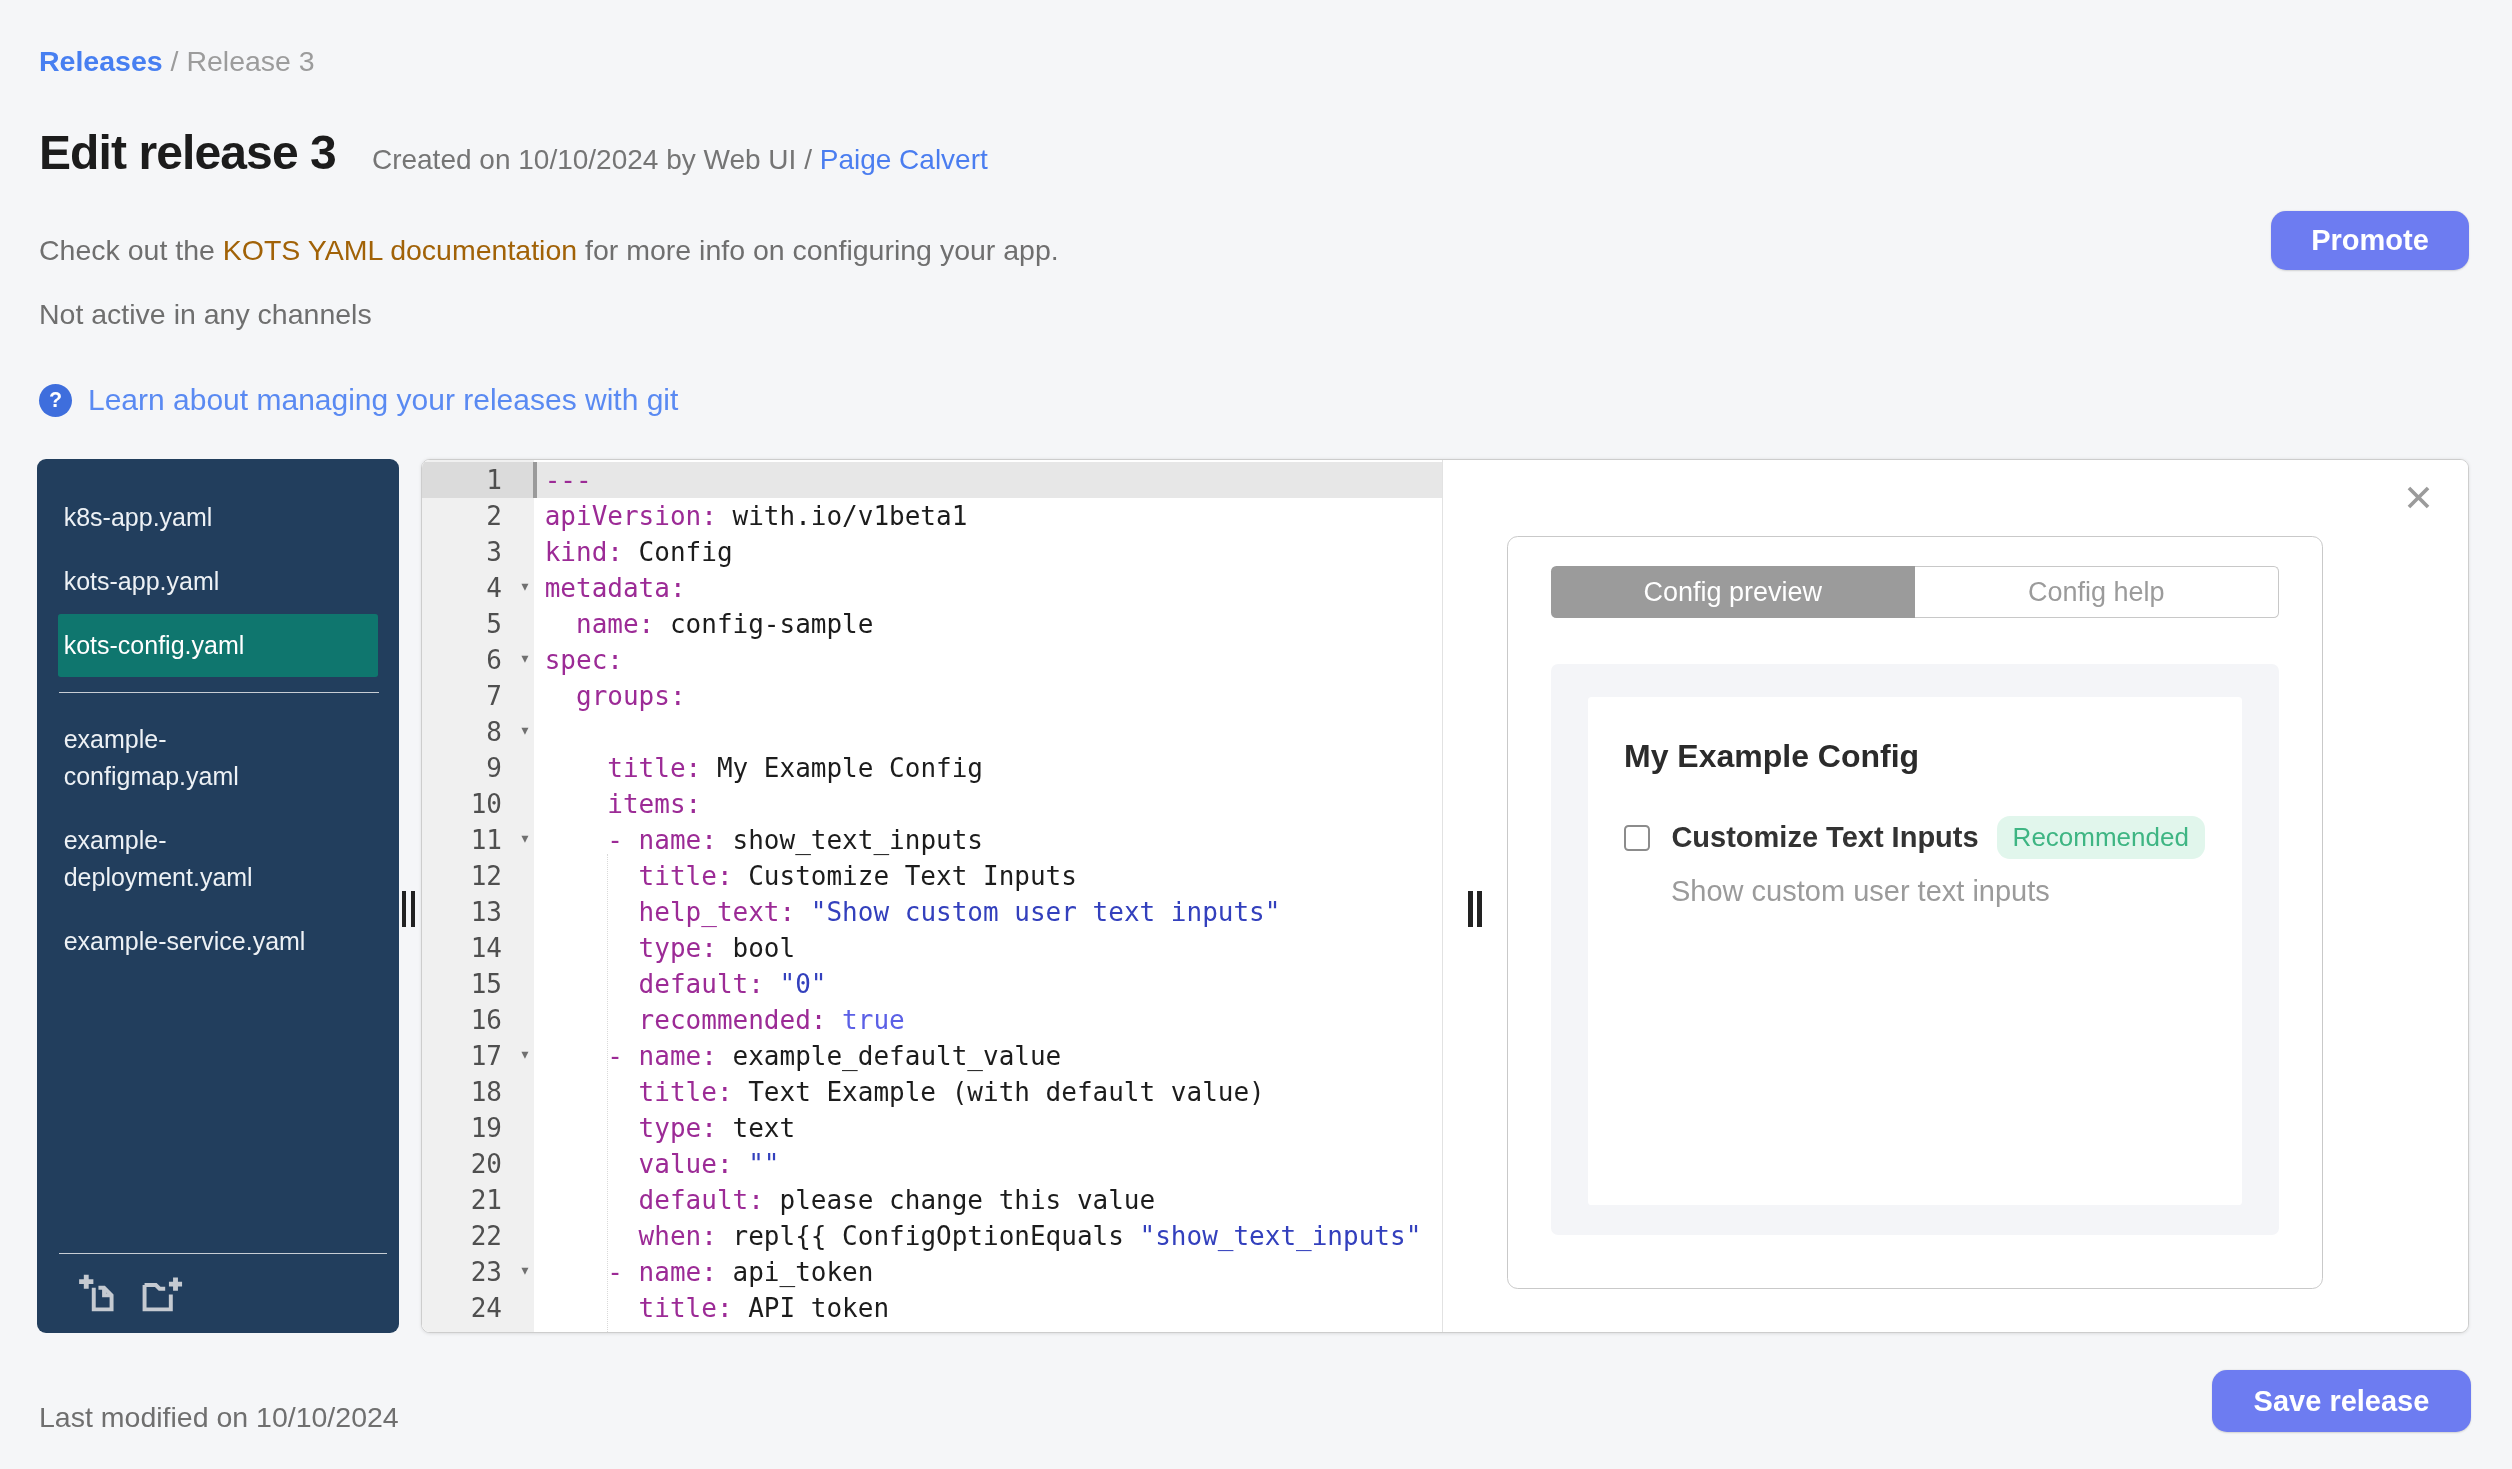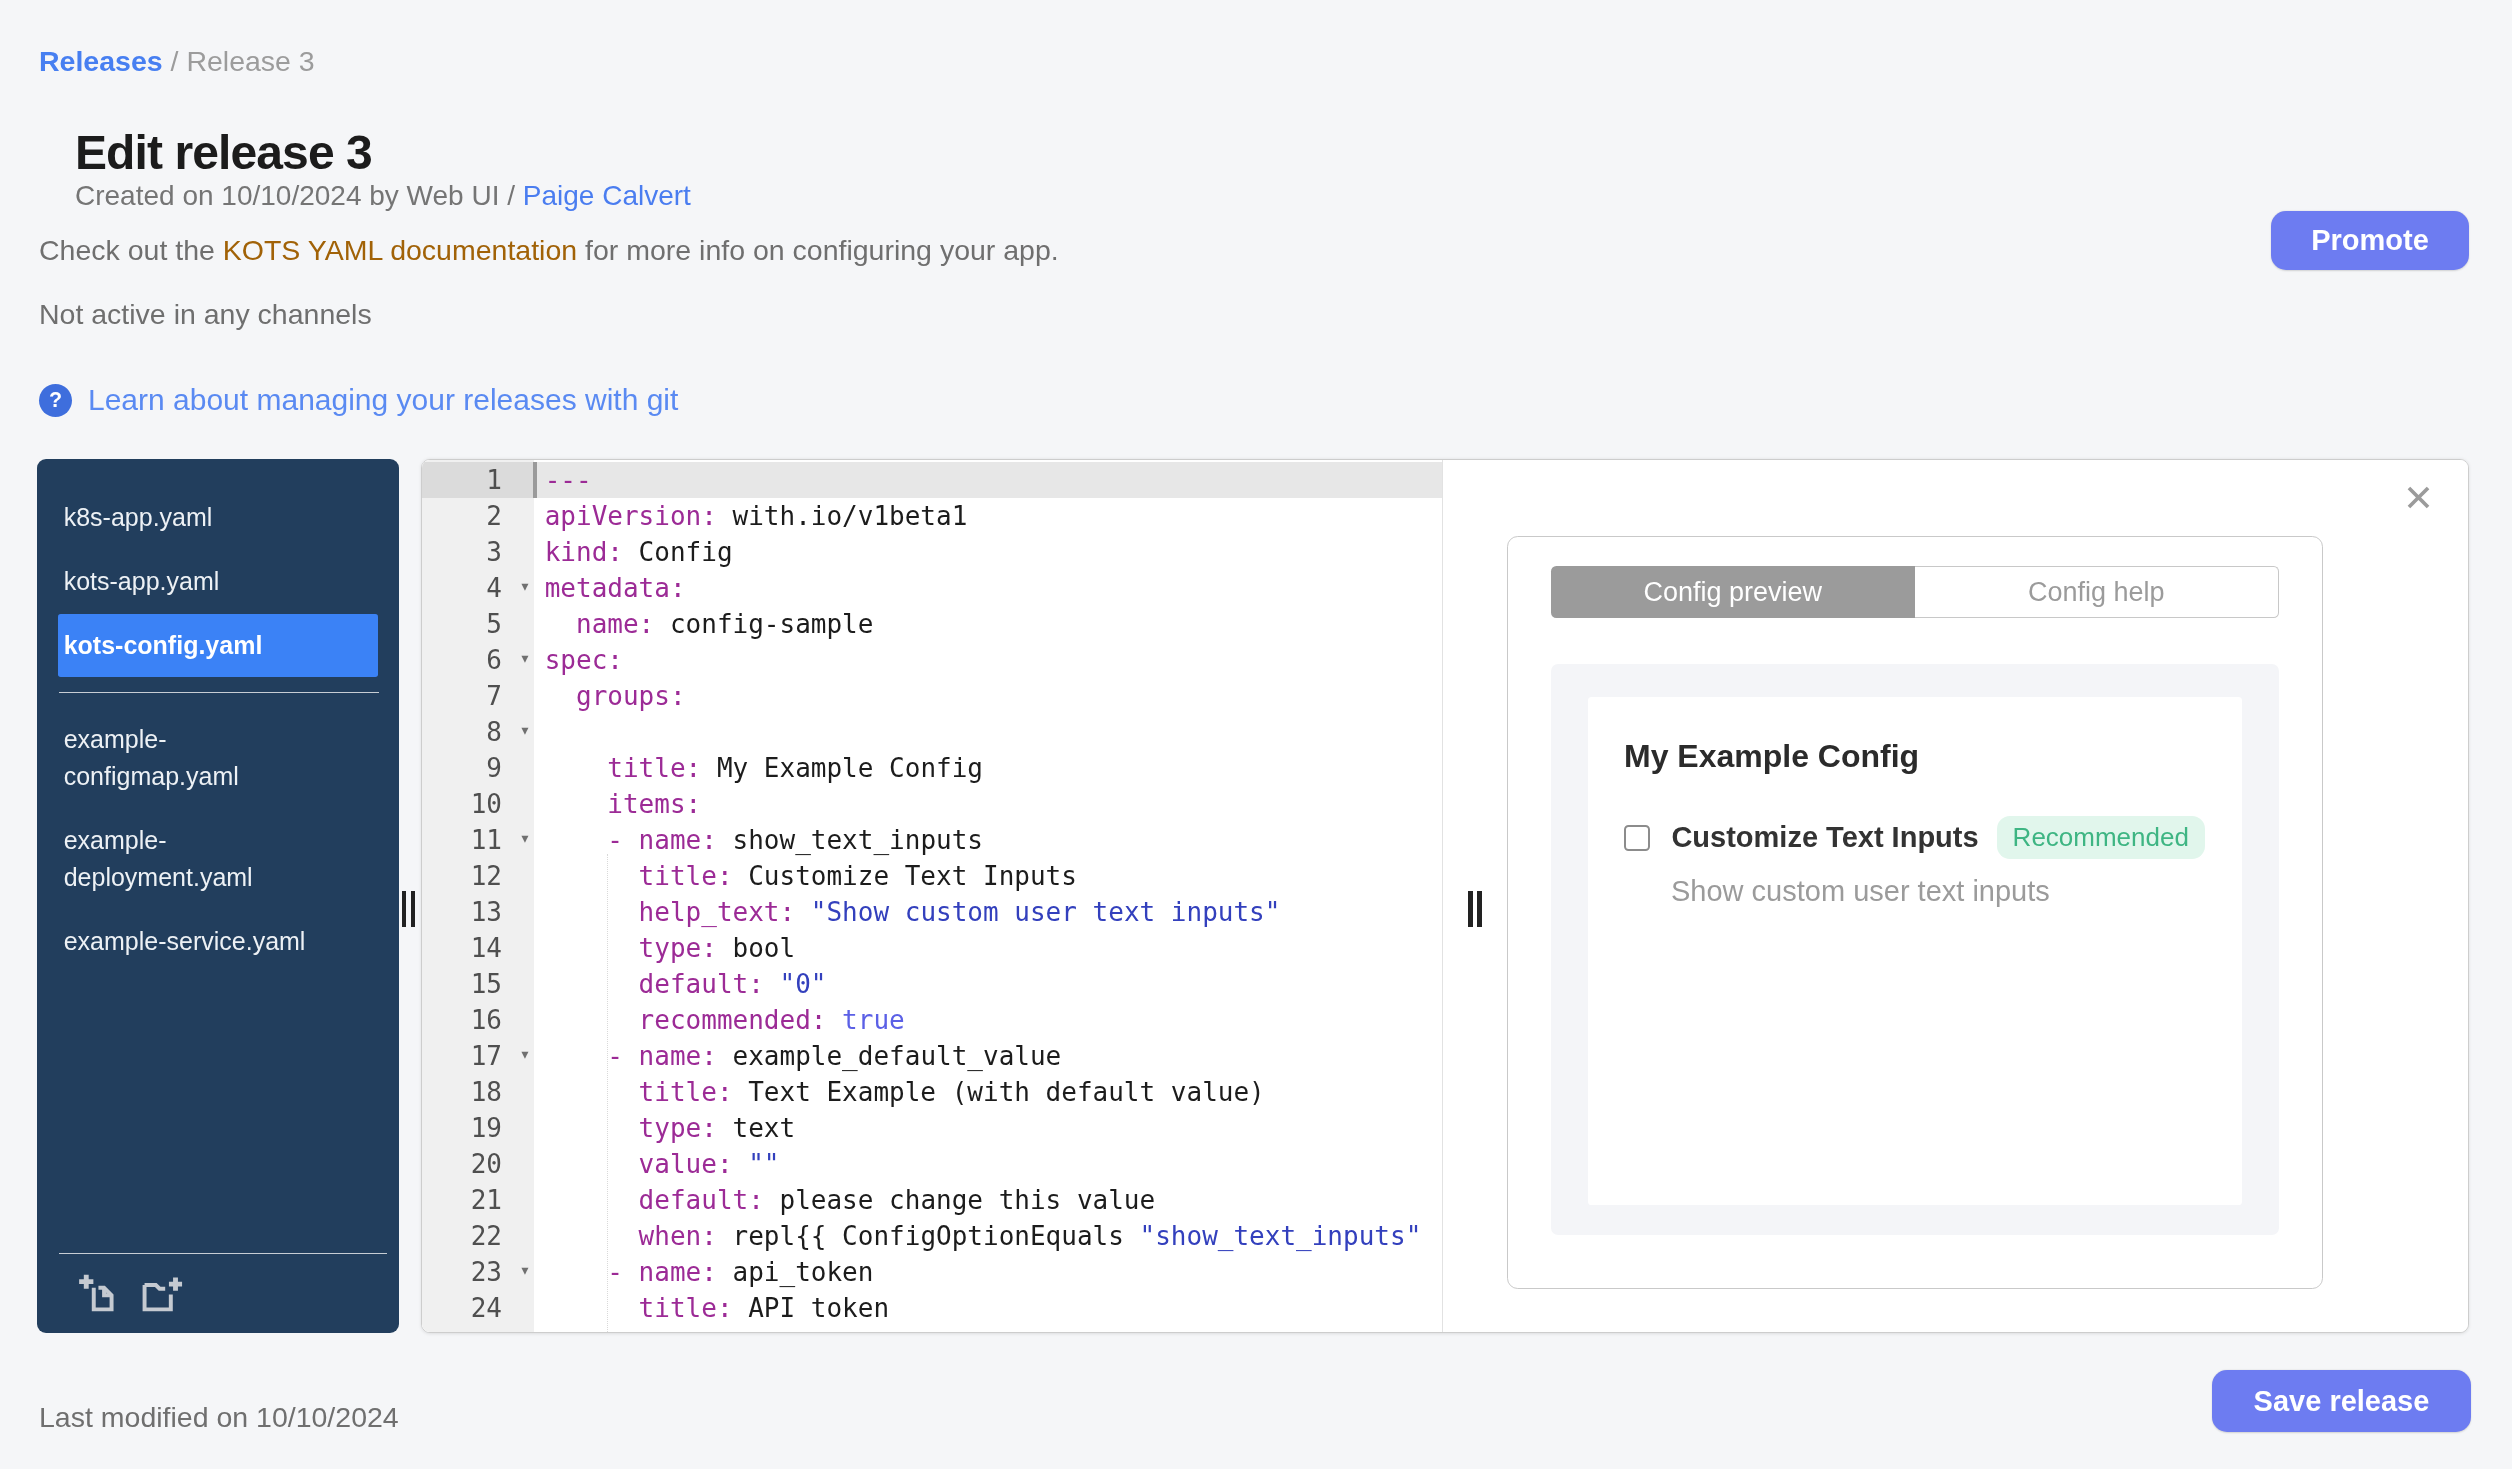--- a/index.html
+++ b/index.html
@@ -5,21 +5,21 @@
   * { margin:0; padding:0; box-sizing:border-box; }
   html,body { background:#e9eaee; }
   .page {
     position:relative; width:2512px; height:1469px;
     background:#f5f6f8; overflow:hidden;
     font-family:"Liberation Sans", sans-serif; color:#1d1d1d;
   }
   
   .breadcrumb { position:absolute; left:39px; top:45px; font-size:28.5px; color:#9c9c9c; }
   .breadcrumb .bc-link { color:#477ff1; font-weight:600; text-decoration:none; cursor:pointer; }
-  .title-row { position:absolute; left:39px; top:125px; display:flex; align-items:baseline;flex-direction:column; }
+  .title-row { position:absolute; left:39px; top:125px; display:flex; align-items:baseline; }
   .h1 { font-size:48px; font-weight:700; color:#1c1c1c; letter-spacing:-0.9px; }
   .created { margin-left:36px; font-size:28px; color:#757575; }
   .created .author-link { color:#4a7df0; text-decoration:none; cursor:pointer; }
   .doc-line { position:absolute; left:39px; top:234px; font-size:28.5px; color:#6f6f6f; }
   .doc-line .doc-link { color:#a16207; font-weight:400; text-decoration:none; cursor:pointer; }
   .channel-status { position:absolute; left:39px; top:298px; font-size:28.5px; color:#6f6f6f; }
   .git-row { position:absolute; left:39px; top:383px; display:flex; align-items:center; }
   .help-circle {
     width:33px; height:33px; border-radius:50%; background:#3e6edd; color:#fff;
     font-size:21.4px; font-weight:700; display:flex; align-items:center; justify-content:center;
@@ -38,21 +38,21 @@
   .workspace { position:absolute; left:37px; top:459px; width:2432px; height:874px; display:flex; }
   .sidebar {
     width:362px; flex-shrink:0; background:#223e5d; border-radius:9px;
     display:flex; flex-direction:column; overflow:hidden;
   }
   .files { flex:1; padding-top:27px; }
   .file-item {
     margin:0 21.4px; padding:13.4px 57px 13.4px 5.3px; font-size:25px; line-height:37px;
     color:#edf1f5; border-radius:2.7px; cursor:pointer;
   }
-  .file-item.selected { background:#3b82f6; font-weight:700; color:#fff; }
+  .file-item.selected { background:#0f766e; font-weight:400; color:#fff; }
   .sdivider { height:1.8px; background:#c7cdd4; margin:14.3px 19.6px 14.3px 22px; }
   .sidebar-bottom { border-top:1.8px solid #c7cdd4; margin:0 12.5px 0 22px; padding:16px 0 18px 16px; display:flex; gap:18px; }
   .sb-icon { width:45px; height:45px; cursor:pointer; }
   .sb-icon svg { width:100%; height:100%; stroke:#c5cad1; stroke-width:2.1; fill:none; stroke-linejoin:miter; }
   
   .gap-col { width:22px; flex-shrink:0; position:relative; }
   .grip { position:absolute; cursor:col-resize; }
   .grip span { display:inline-block; width:4.5px; height:36px; background:#222; margin-right:4.5px; }
   .grip-left { left:2.7px; top:432px; }
   

